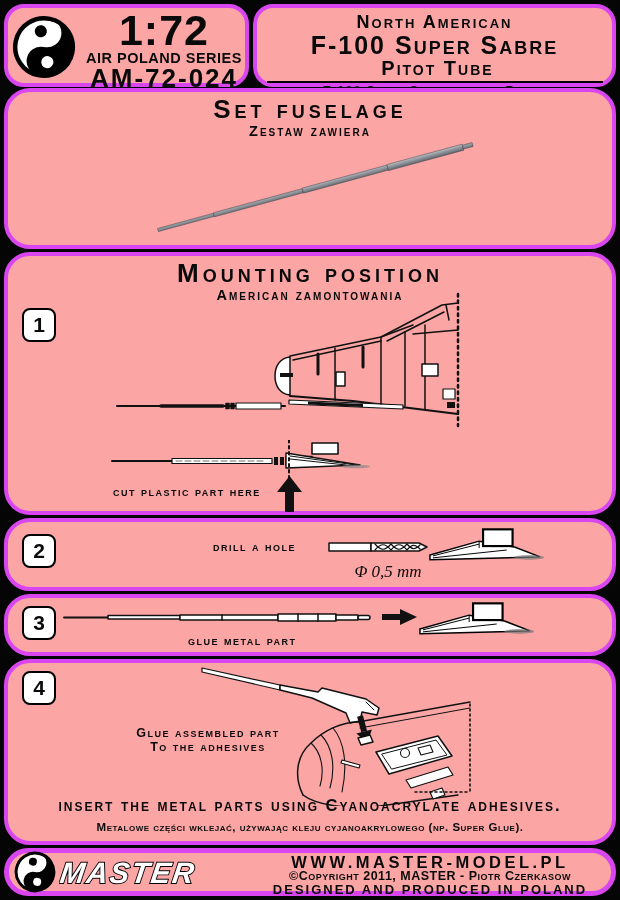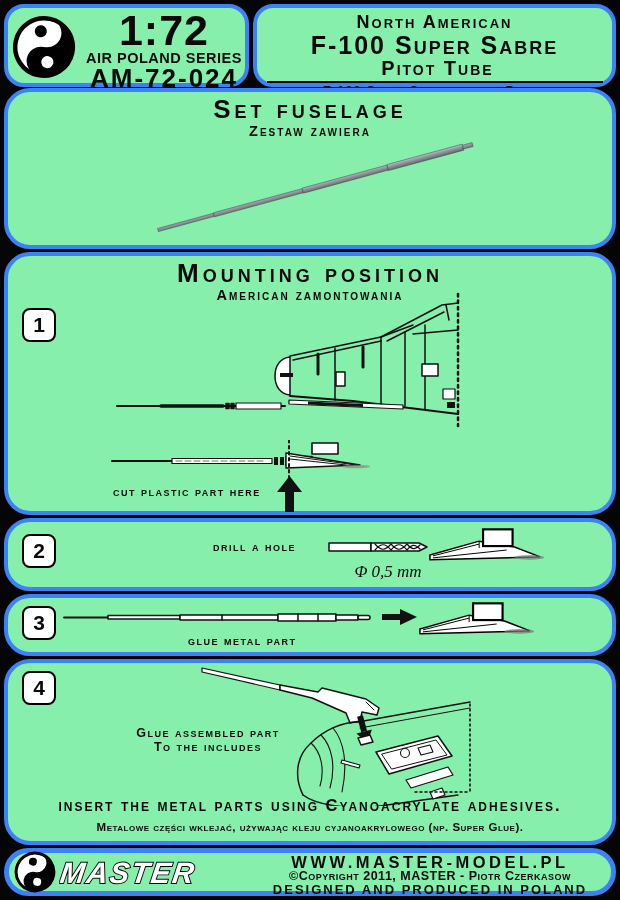--- a/index.html
+++ b/index.html
@@ -1,19 +1,19 @@
 <!DOCTYPE html>
 <html><head>
 <meta charset="utf-8">
 <style>
   html,body{margin:0;padding:0;background:#000;}
   .page{position:relative;width:620px;height:900px;background:#050505;
         font-family:"Liberation Sans",sans-serif;color:#0a0a0a;overflow:hidden;}
-  .panel{position:absolute;box-sizing:border-box;background:#86efac;
-         border:4px solid #3b82f6;}
+  .panel{position:absolute;box-sizing:border-box;background:#fca5a5;
+         border:4px solid #d946ef;}
   .sc{font-variant:small-caps;}
   .ctr{text-align:center;}
   .abs{position:absolute;}
   svg{display:block;}
   
   .brand-box{left:4px;top:4px;width:245px;height:83px;border-radius:20px;}
   .title-box{left:253px;top:4px;width:363px;height:83px;border-radius:20px;padding-top:4px;}
   .brand-text{position:absolute;left:72px;top:2px;width:168px;text-align:center;}
   .scale-line{font-size:43px;font-weight:bold;line-height:40px;letter-spacing:1px;}
   .series-line{font-size:14.5px;font-weight:bold;line-height:16px;letter-spacing:0.5px;white-space:nowrap;}
@@ -239,21 +239,21 @@
           <polygon points="152,96 170,101 169,104 151,99" fill="#fff" stroke-width="1.1"></polygon>
           <polygon points="216,116 258,103 263,111 221,124" fill="#fff" stroke-width="1.2"></polygon>
           <polygon points="240,128 252,124 255,131 243,135" fill="#fff" stroke-width="1.2"></polygon>
           <line x1="280" y1="40" x2="280" y2="128" stroke-width="1.6" stroke-dasharray="2 3"></line>
           <line x1="225" y1="128" x2="280" y2="128" stroke-width="1.6" stroke-dasharray="2 3"></line>
         </g>
       </g>
     </svg>
     <div class="abs ctr" style="left:110px;top:63px;width:180px">
       <div class="cap sc">Glue assembled part</div>
-      <div class="cap sc">To the includes</div>
+      <div class="cap sc">To the adhesives</div>
     </div>
     <div class="abs ctr note-en sc" style="left:0;top:133px;width:100%">insert the metal parts using Cyanoacrylate adhesives.</div>
     <div class="abs ctr note-pl sc" style="left:0;top:158px;width:100%">Metalowe części wklejać, używając kleju cyjanoakrylowego (np. Super Glue).</div>
   </div>
 
   <div class="panel footer-bar">
     <svg class="abs" style="left:5px;top:-2px" width="42" height="42" viewBox="0 0 100 100">
         <use href="#master-logo-shape"></use>
       </svg>
     <svg class="abs" style="left:50px;top:2px" width="190" height="36" viewBox="0 0 200 38">

